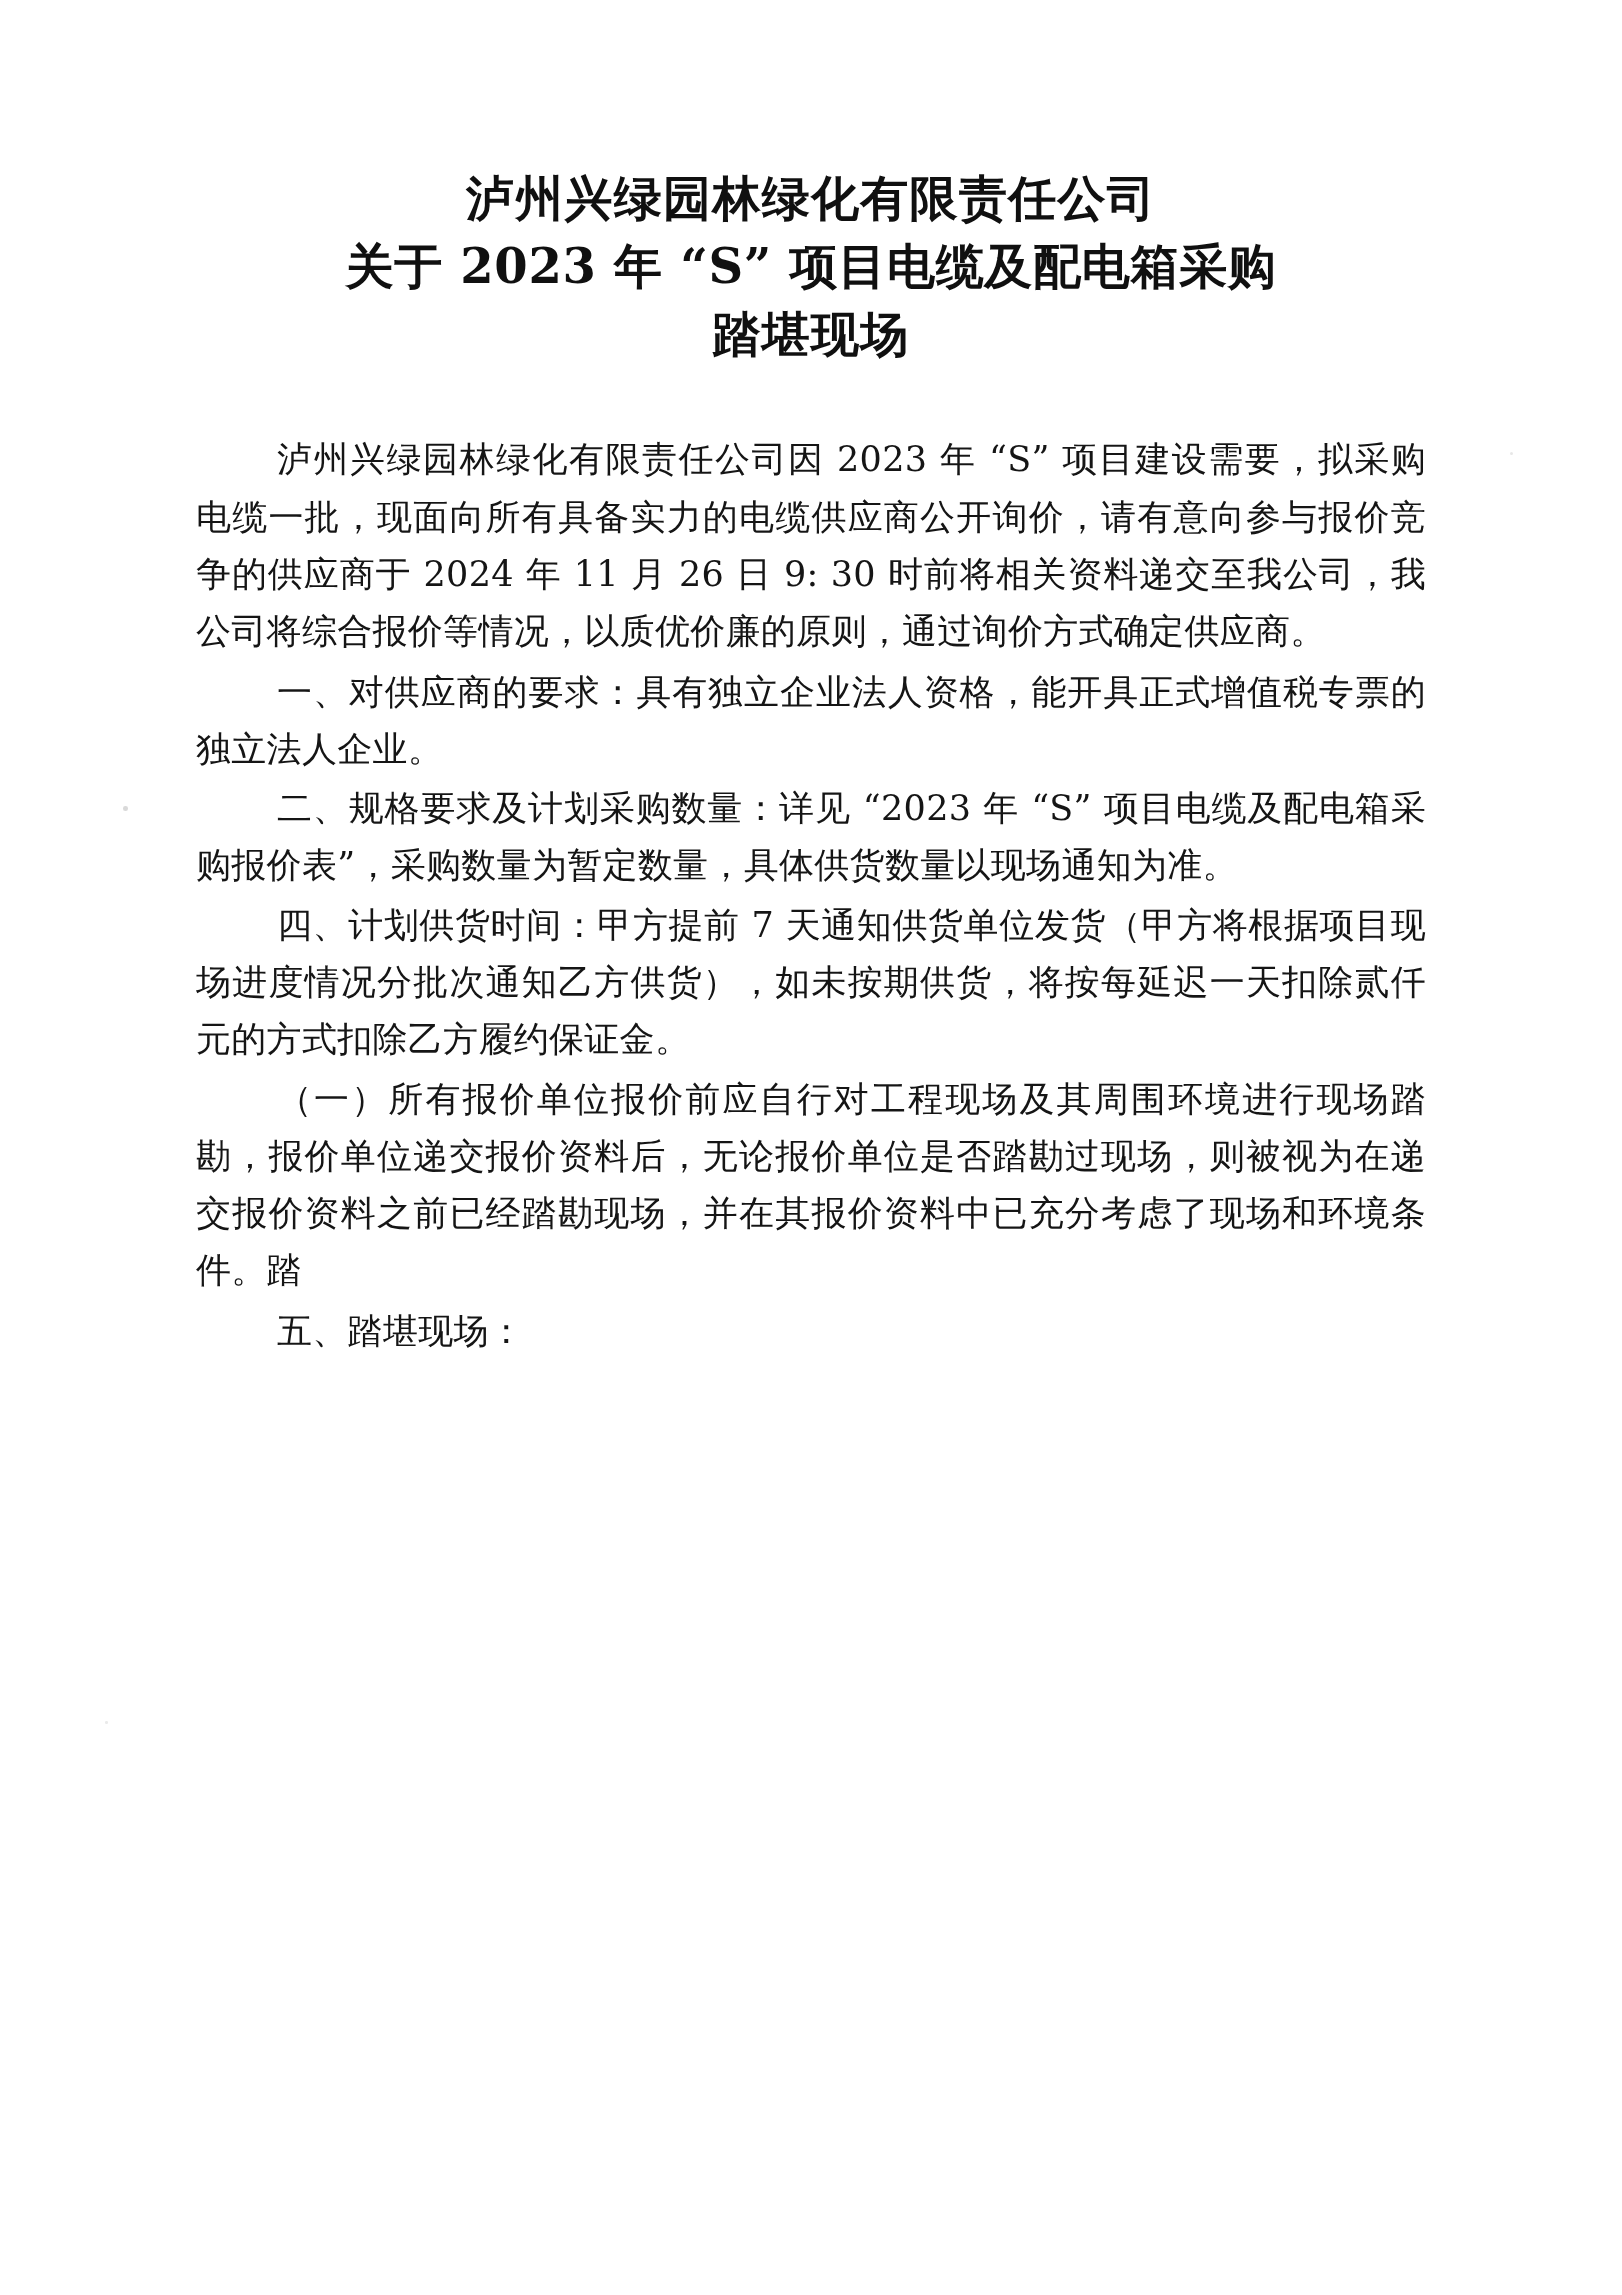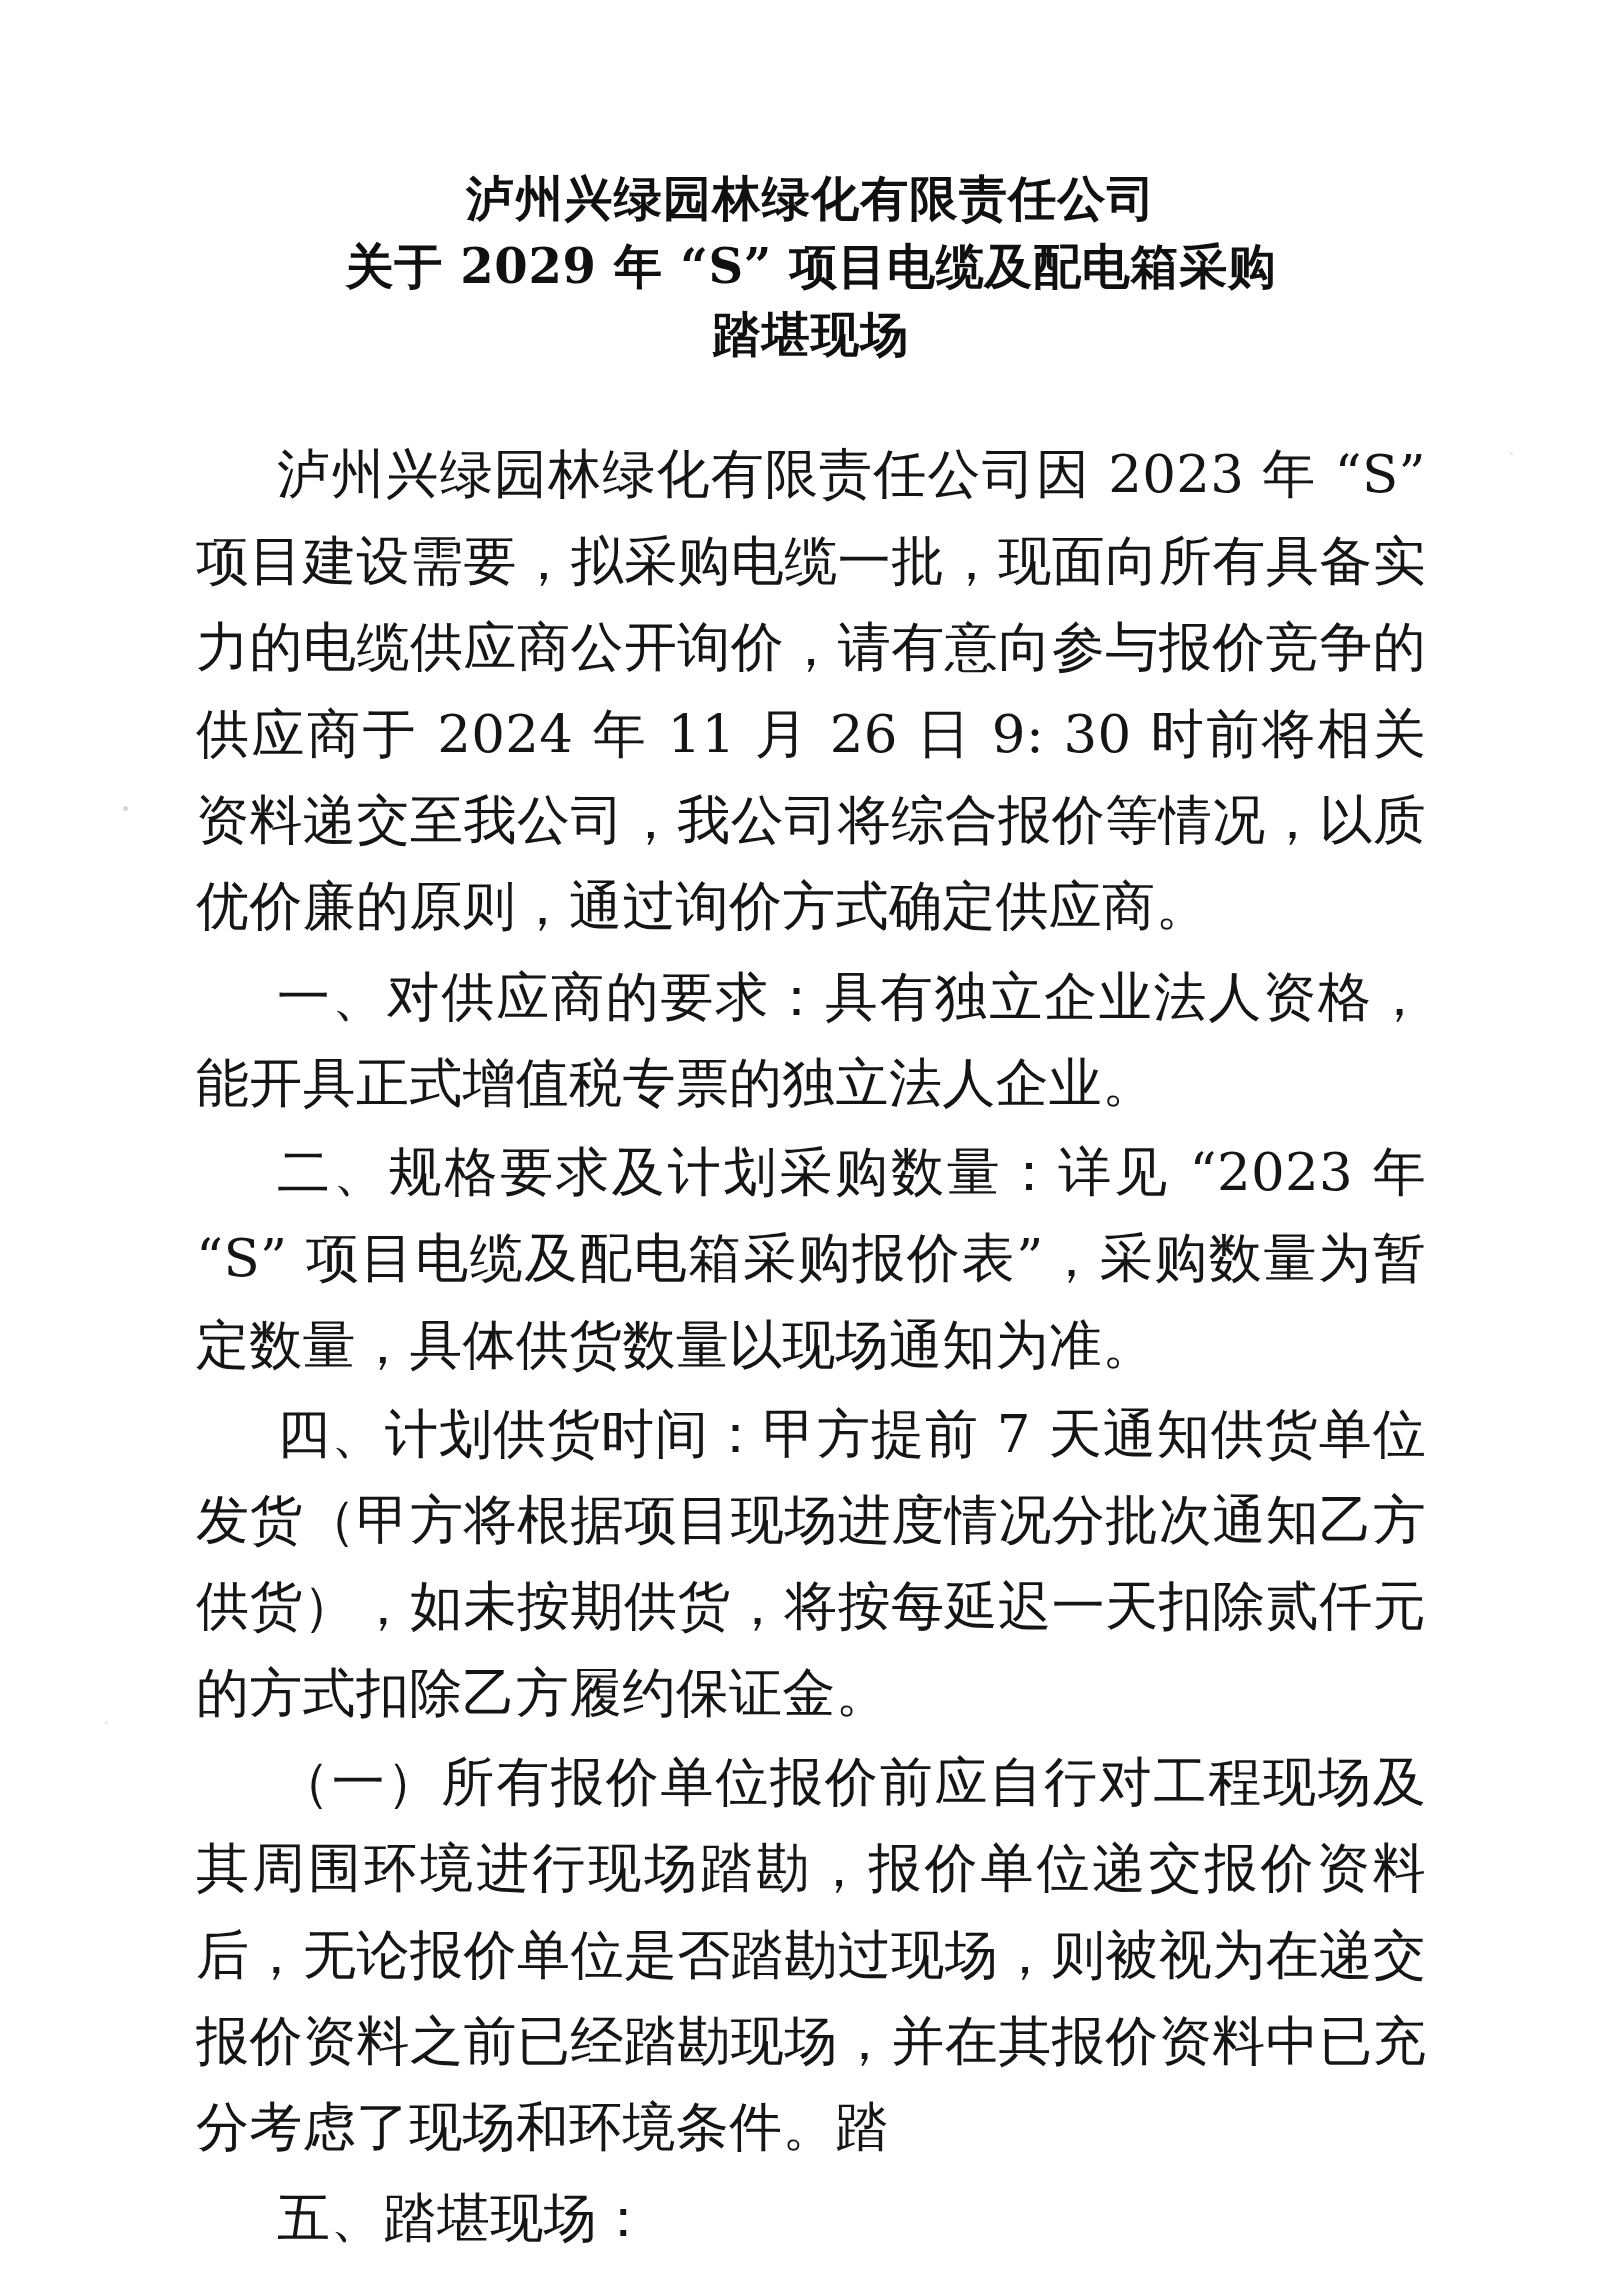--- a/index.html
+++ b/index.html
@@ -36,21 +36,21 @@
     margin-bottom: 63px;
   }
   .title-line {
     display: block;
     white-space: nowrap;
   }
   .title-line.l2 {
     letter-spacing: 0.7px;
   }
   p.para {
-    font-size: 53px;
+    font-size: 35px;
     line-height: 1.63;
     margin: 0 0 3.9px 0;
     text-align: justify;
     text-justify: inter-ideograph;
     text-indent: 81px;
     letter-spacing: 0.3px;
     color: #151515;
   }
   p.para.tight {
     margin-bottom: 2.6px;
@@ -75,21 +75,21 @@
 <div class="page">
 
   <span class="speck s1"></span>
   <span class="speck s2"></span>
   <span class="speck s3"></span>
 
   <div class="doc-body">
 
     <div class="title-block">
       <span class="title-line l1">泸州兴绿园林绿化有限责任公司</span>
-      <span class="title-line l2">关于 2029 年 “S” 项目电缆及配电箱采购</span>
+      <span class="title-line l2">关于 2023 年 “S” 项目电缆及配电箱采购</span>
       <span class="title-line l3">踏堪现场</span>
     </div>
 
     <p class="para">泸州兴绿园林绿化有限责任公司因 2023 年 “S” 项目建设需要，拟采购电缆一批，现面向所有具备实力的电缆供应商公开询价，请有意向参与报价竞争的供应商于 2024 年 11 月 26 日 9: 30 时前将相关资料递交至我公司，我公司将综合报价等情况，以质优价廉的原则，通过询价方式确定供应商。</p>
 
     <p class="para tight"><span class="bold">一、对供应商的要求：</span><span>具有独立企业法人资格，能开具正式增值税专票的独立法人企业。</span></p>
 
     <p class="para tight"><span class="bold">二、规格要求及计划采购数量：</span><span>详见 “2023 年 “S” 项目电缆及配电箱采购报价表”，采购数量为暂定数量，具体供货数量以现场通知为准。</span></p>
 
 

